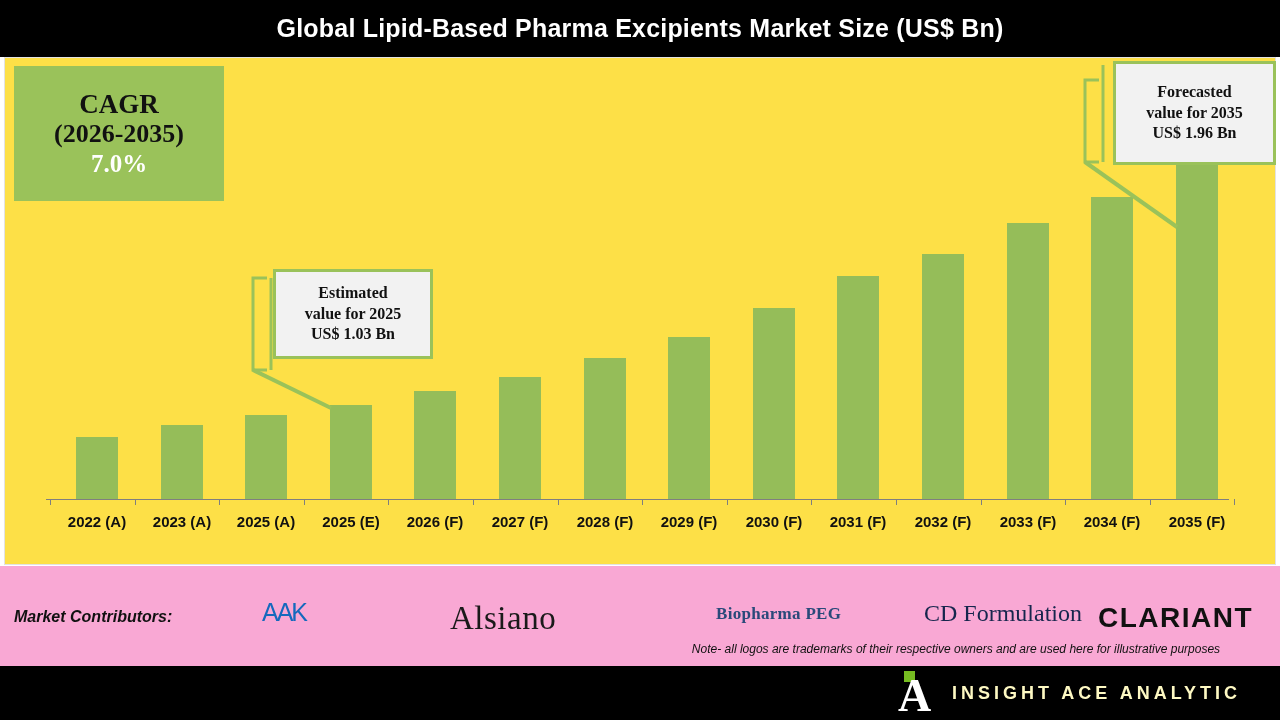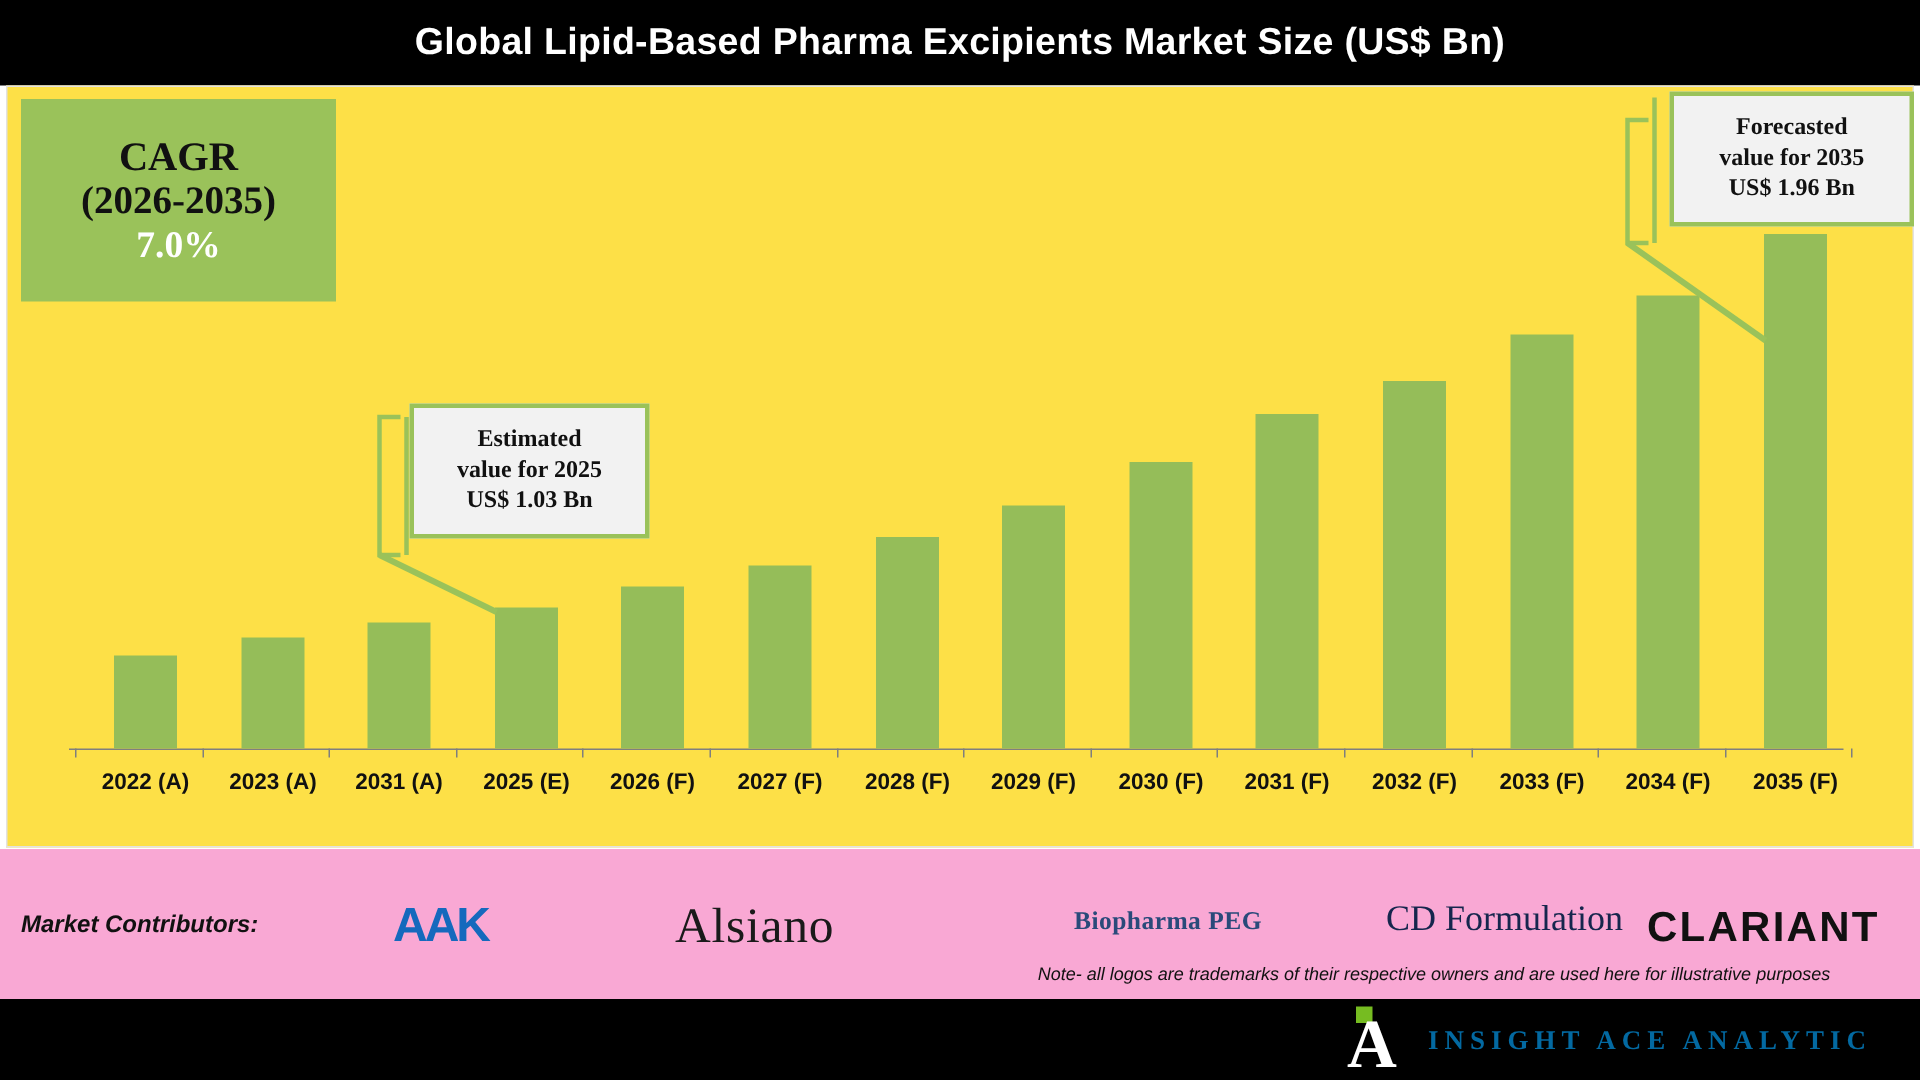--- a/index.html
+++ b/index.html
@@ -67,41 +67,41 @@
   .callout {
     position: absolute;
     background: #f2f2f2;
     border: 3px solid #9ac25a;
     font-family: "Liberation Serif", serif;
     font-size: 16px; font-weight: bold; color: #111111;
     text-align: center; line-height: 1.28;
     display: flex; flex-direction: column; align-items: center; justify-content: center;
   }
   .callout-est { left: 268px; top: 211px; width: 160px; height: 90px; }
-  .callout-fcst { left: 1108px; top: 3px; width: 163px; height: 90px; }
+  .callout-fcst { left: 1108px; top: 3px; width: 163px; height: 104px; }
 
   .connector { position: absolute; overflow: visible; }
 
   
   .contrib-band {
     position: absolute; left: 0; top: 566px; width: 1280px; height: 100px;
     background: #f9a8d4;
   }
   .contrib-label {
     position: absolute; left: 14px; top: 42px;
     font-family: "Liberation Sans", sans-serif;
     font-size: 16px; font-weight: bold; font-style: italic; color: #111111;
     white-space: nowrap;
   }
   .logo { position: absolute; display: flex; align-items: center; }
 
   .logo-aak {
     left: 262px; top: 32px;
     font-family: "Liberation Sans", sans-serif;
-    font-size: 32px; font-weight: bold; color: #1569bd;
+    font-size: 25px; font-weight: normal; color: #1569bd;
     letter-spacing: -2px;
   }
   .logo-alsiano {
     left: 450px; top: 34px;
     font-family: "Liberation Serif", serif;
     font-size: 33px; color: #1a1a1a; letter-spacing: .5px;
   }
   .logo-biopharma {
     left: 676px; top: 38px;
     font-family: "Liberation Serif", serif;
@@ -143,22 +143,22 @@
   .brand-mark { position: relative; width: 34px; height: 44px; margin-right: 20px; }
   .brand-a {
     position: absolute; left: 0; bottom: 0;
     font-family: "Liberation Serif", serif;
     font-size: 46px; font-weight: bold; color: #ffffff; line-height: .85;
   }
   .brand-sq {
     position: absolute; left: 6px; top: 0; width: 11px; height: 11px; background: #76bc21;
   }
   .brand-text {
-    font-family: Liberation Serif, serif;
-    font-size: 18px; font-weight: bold; color: #0369a1; letter-spacing: 4px;
+    font-family: Liberation Sans, sans-serif;
+    font-size: 18px; font-weight: bold; color: #fef9c3; letter-spacing: 4px;
     white-space: nowrap;
   }
 </style>
 </head>
 <body>
 
 <div id="root">
 
   <div class="title-bar">
     <div class="title-text">Global Lipid-Based Pharma Excipients Market Size (US$ Bn)</div>
@@ -187,21 +187,21 @@
         <div class="tick" style="left: 891px;"></div>
         <div class="tick" style="left: 976px;"></div>
         <div class="tick" style="left: 1060px;"></div>
         <div class="tick" style="left: 1145px;"></div>
         <div class="tick" style="left: 1229px;"></div>
         <div class="bar" title="2022 (A): US$ 0.84 Bn" style="left: 71px; width: 42px; height: 62px; background: rgb(149, 189, 89);"></div>
         <div class="xlabel" style="left: 42px;">2022 (A)</div>
         <div class="bar" title="2023 (A): US$ 0.91 Bn" style="left: 156px; width: 42px; height: 74px; background: rgb(149, 189, 89);"></div>
         <div class="xlabel" style="left: 127px;">2023 (A)</div>
         <div class="bar" title="2024 (A): US$ 0.97 Bn" style="left: 240px; width: 42px; height: 84px; background: rgb(149, 189, 89);"></div>
-        <div class="xlabel" style="left: 211px;">2031 (A)</div>
+        <div class="xlabel" style="left: 211px;">2025 (A)</div>
         <div class="bar" title="2025 (E): US$ 1.03 Bn" style="left: 325px; width: 42px; height: 94px; background: rgb(149, 189, 89);"></div>
         <div class="xlabel" style="left: 296px;">2025 (E)</div>
         <div class="bar" title="2026 (F): US$ 1.11 Bn" style="left: 409px; width: 42px; height: 108px; background: rgb(149, 189, 89);"></div>
         <div class="xlabel" style="left: 380px;">2026 (F)</div>
         <div class="bar" title="2027 (F): US$ 1.19 Bn" style="left: 494px; width: 42px; height: 122px; background: rgb(149, 189, 89);"></div>
         <div class="xlabel" style="left: 465px;">2027 (F)</div>
         <div class="bar" title="2028 (F): US$ 1.27 Bn" style="left: 579px; width: 42px; height: 141px; background: rgb(149, 189, 89);"></div>
         <div class="xlabel" style="left: 550px;">2028 (F)</div>
         <div class="bar" title="2029 (F): US$ 1.36 Bn" style="left: 663px; width: 42px; height: 162px; background: rgb(149, 189, 89);"></div>
         <div class="xlabel" style="left: 634px;">2029 (F)</div>

